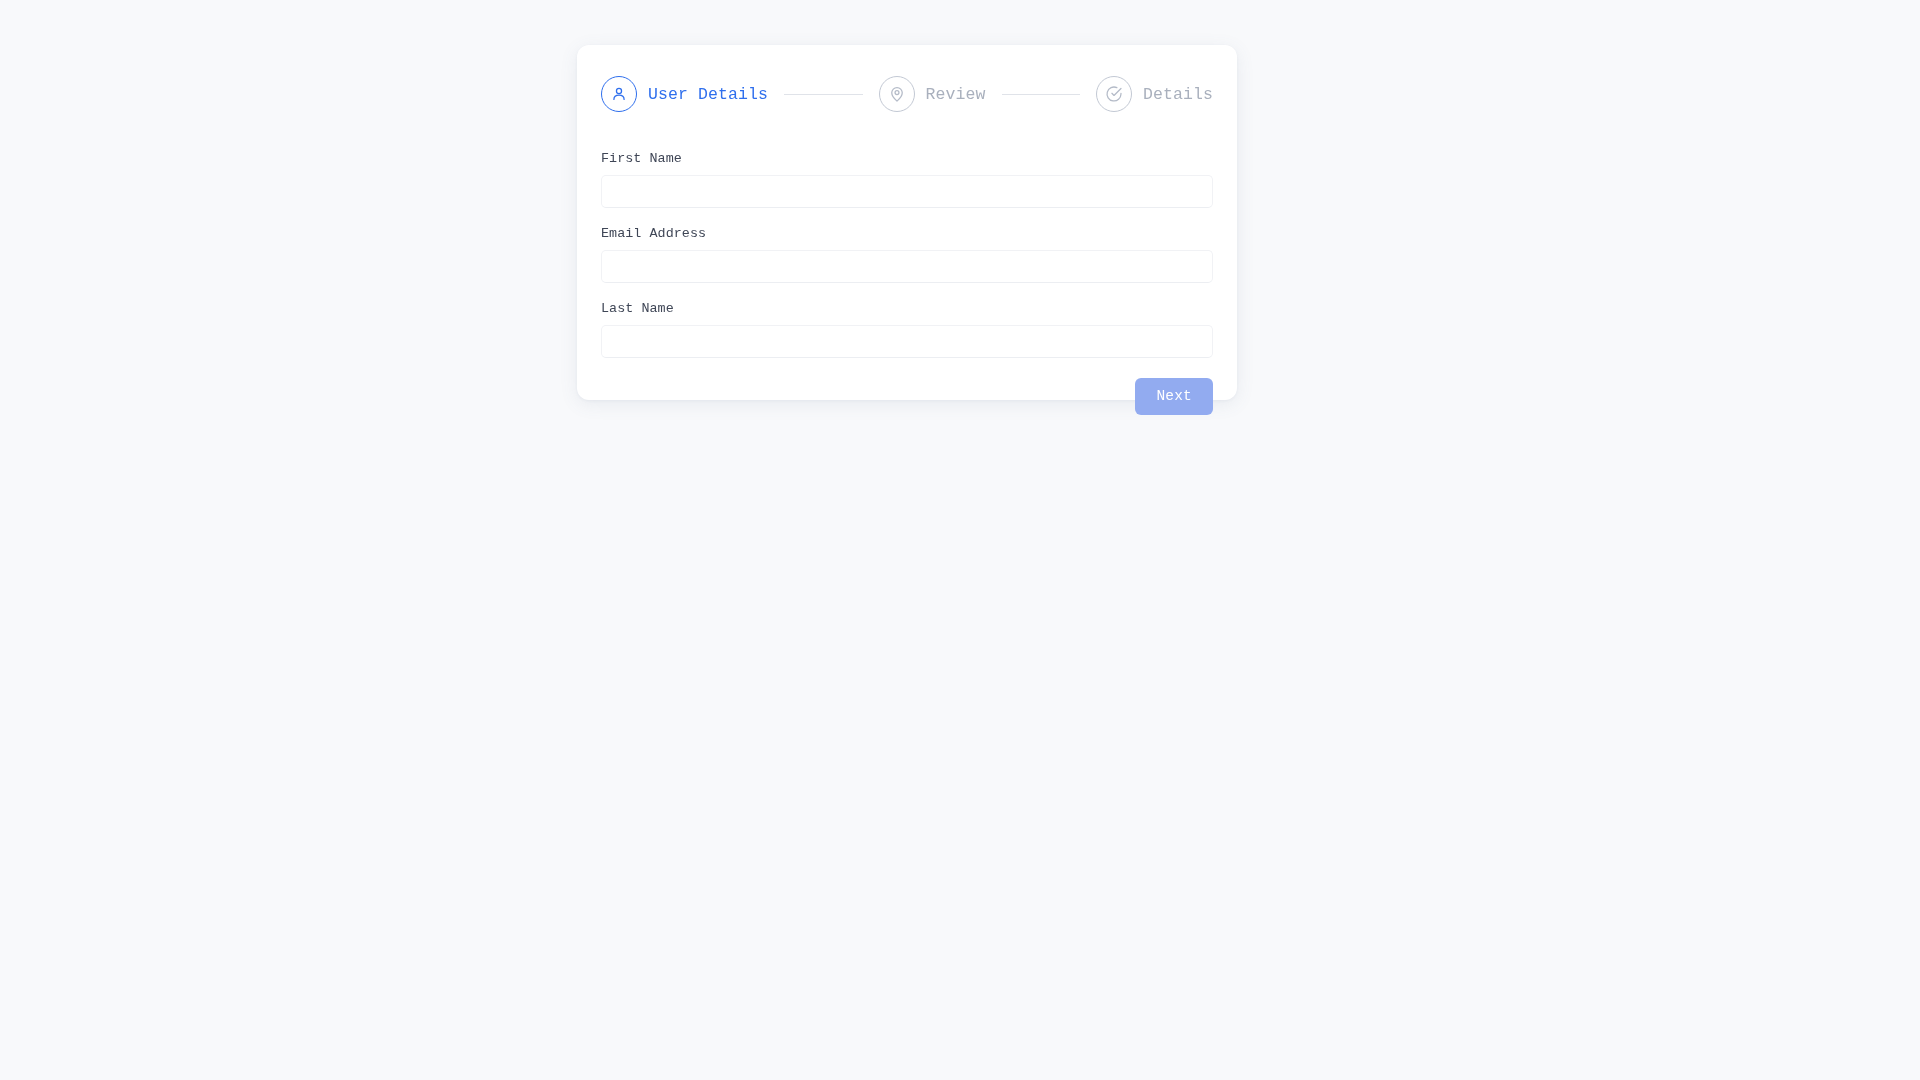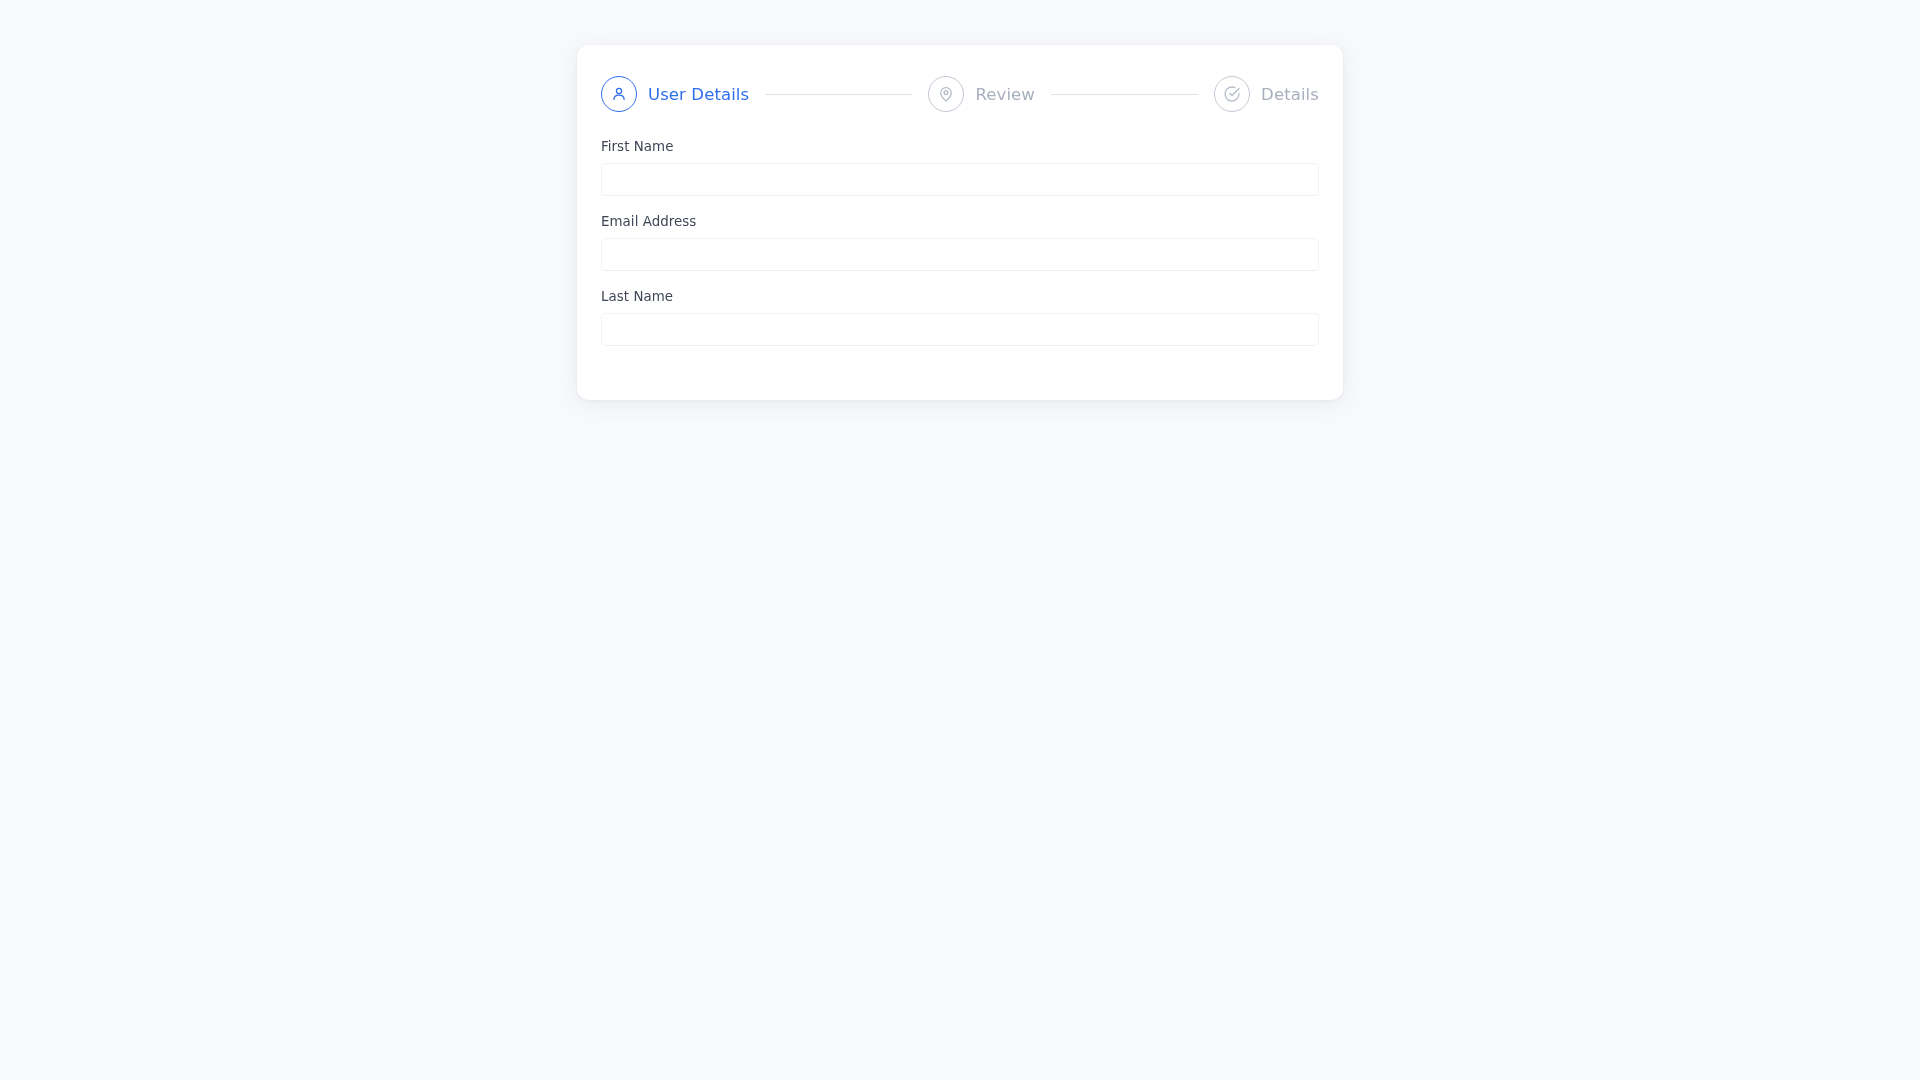--- a/index.html
+++ b/index.html
@@ -18,27 +18,28 @@
     width: 1920px;
     height: 1080px;
     background: #f8f9fb;
   }
 
   
   .wizard-card {
     position: absolute;
     left: 577px;
     top: 45px;
-    width: 766px;
+    width: 660px;
     height: 355px;
     background: #ffffff;
     border-radius: 12px;
     box-shadow: 0 4px 18px rgba(90, 105, 140, 0.10),
                 0 1px 3px rgba(90, 105, 140, 0.06);
     padding: 0;
+    font-family: Liberation Mono, monospace;
   }
 
   
   .stepper {
     display: flex;
     align-items: center;
     padding: 26px 24px 0 24px;
     height: 72px;
   }
   .step {
@@ -76,21 +77,21 @@
     height: 1px;
     background: #e0e3e9;
     margin: 0 16px;
     min-width: 40px;
   }
 
   
   .form-area {
     padding: 22px 24px 0 24px;
   }
-  .field { margin-bottom: 18px; }
+  .field { margin-bottom: 18px; margin-top: 12px; }
   .field:last-child { margin-bottom: 0; }
   .field-label {
     display: block;
     font-size: 13.4px;
     color: #3f4656;
     margin-bottom: 9px;
     letter-spacing: 0.05px;
   }
   .field-input {
     display: block;
@@ -185,16 +186,19 @@
         <input class="field-input" type="text" placeholder="" style="">
       </div>
 
       <div class="field">
         <label class="field-label">Last Name</label>
         <input class="field-input" type="text" placeholder="" style="">
       </div>
 
     </div>
 
+    <div class="card-footer">
+      <button class="btn-next">Next</button>
+    </div>
 
   </div>
 
 </div>
 
 </body></html>

